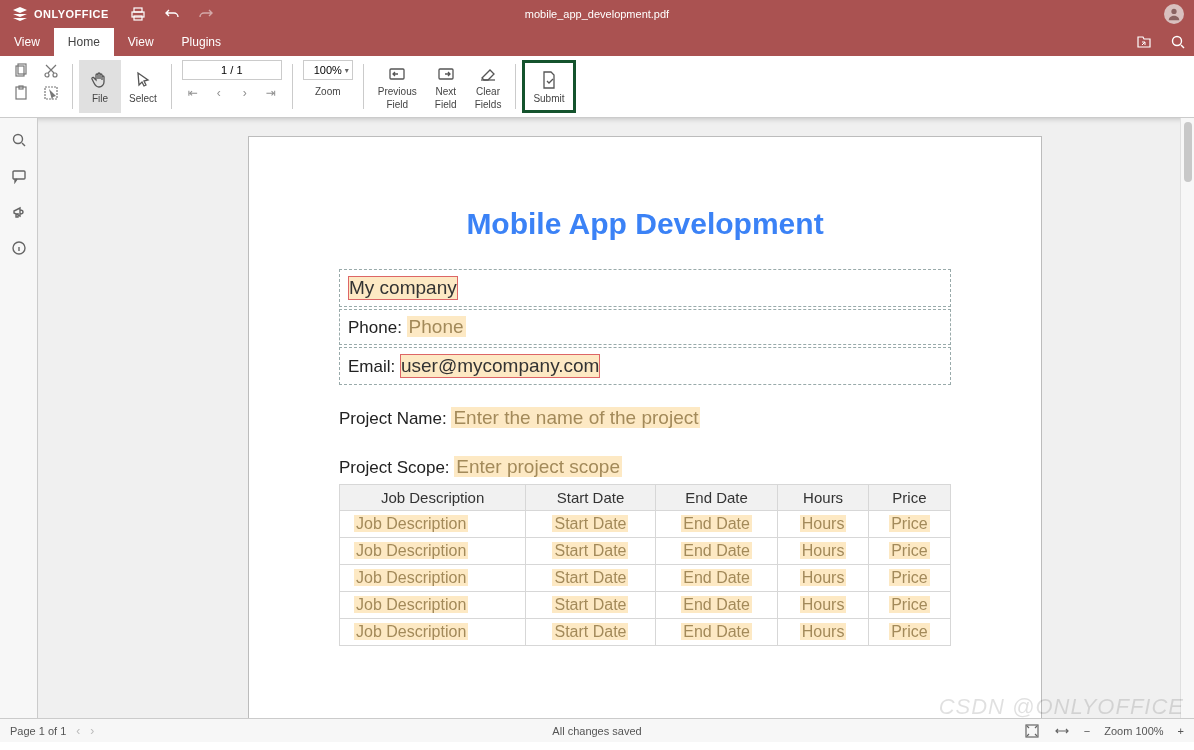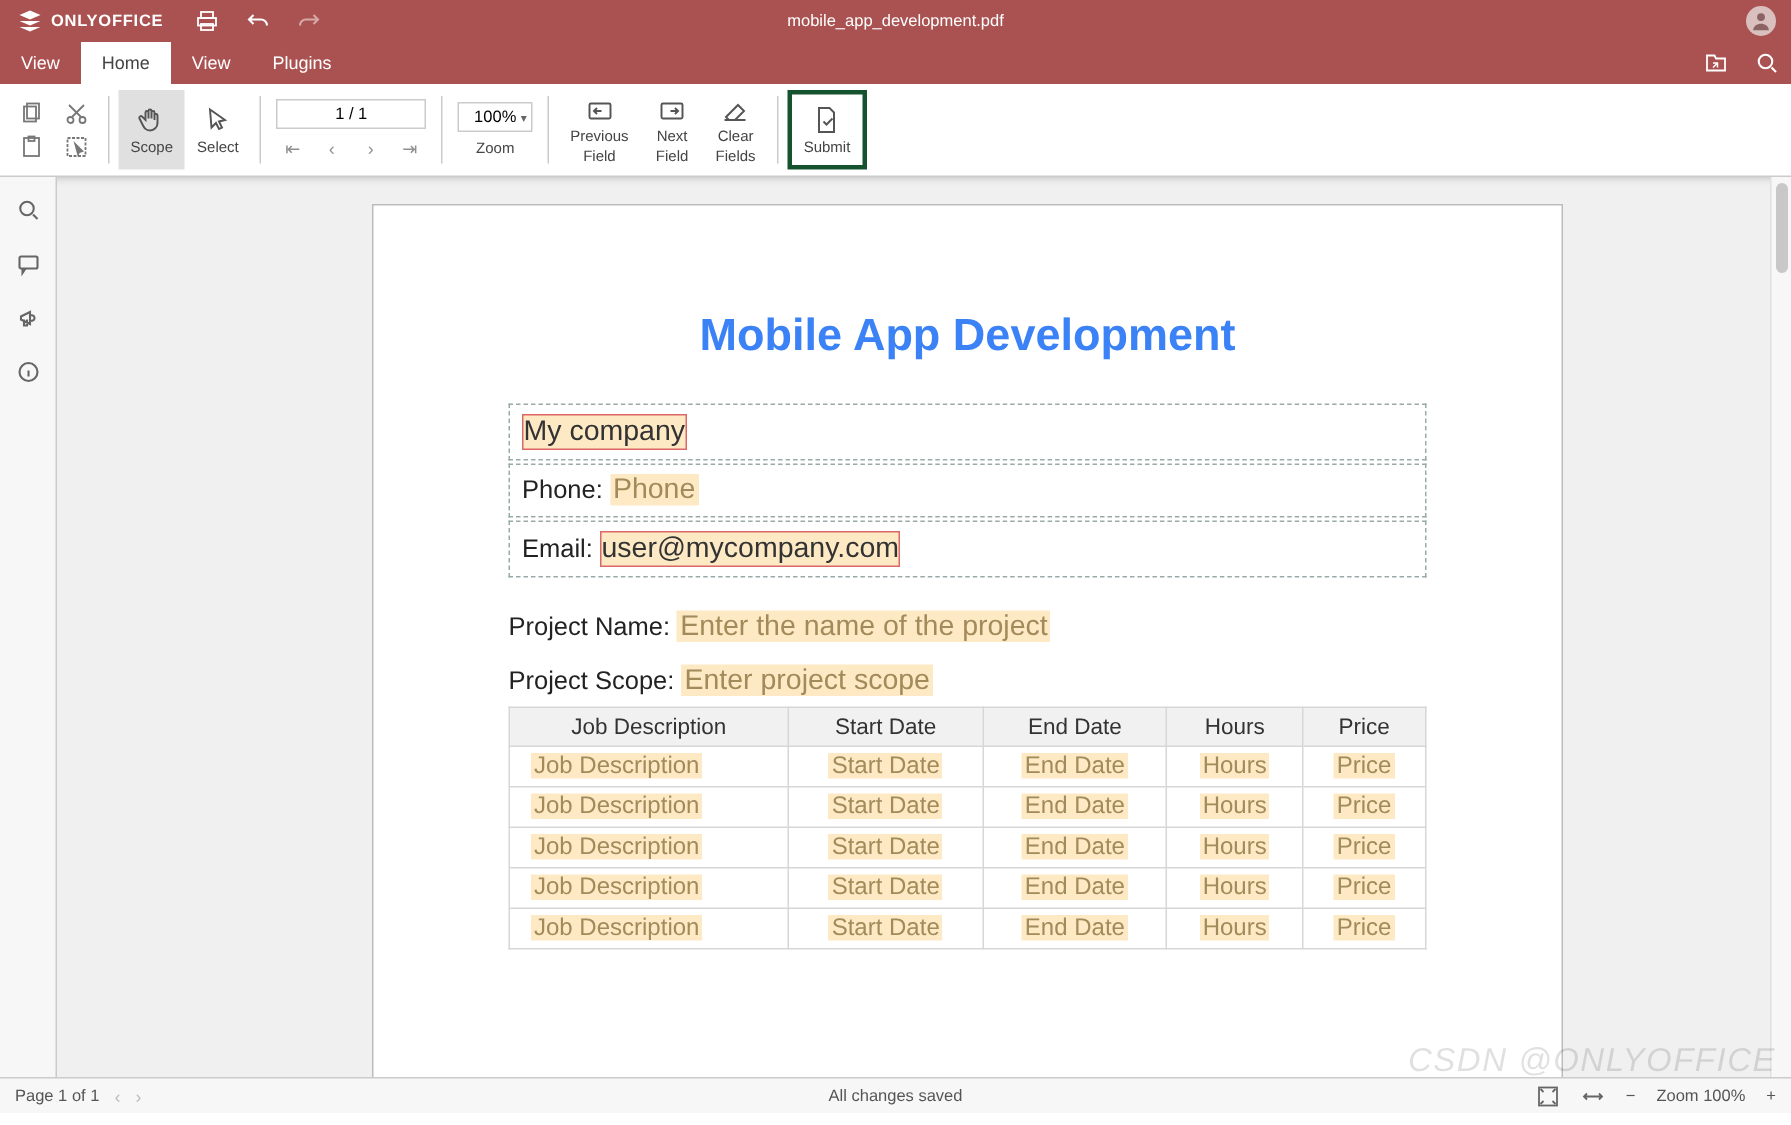--- a/index.html
+++ b/index.html
@@ -11,21 +11,21 @@
 .titlebar .tbtn { width:34px; height:28px; display:flex; align-items:center; justify-content:center; cursor:pointer; }
 .titlebar .title { position:absolute; left:50%; transform:translateX(-50%); font-size:11px; }
 .titlebar .avatar { position:absolute; right:10px; top:4px; width:20px; height:20px; border-radius:50%; background:#d9c0bf; display:flex; align-items:center; justify-content:center; }
 
 .menubar { background:#aa5251; height:28px; display:flex; align-items:stretch; color:#fff; font-size:12px; position:relative; }
 .menubar .mitem { padding:0 14px; display:flex; align-items:center; cursor:pointer; }
 .menubar .mitem.active { background:#fff; color:#444; }
 .menubar .right-icons { position:absolute; right:8px; top:0; display:flex; align-items:center; height:28px; gap:18px; }
 
 .toolbar { height:62px; background:#fff; border-bottom:1px solid #cbcbcb; display:flex; align-items:stretch; padding:4px 6px; }
-.tgroup { display:flex; flex-direction:column; justify-content:center; padding:0 4px; }
+.tgroup { display:flex; flex-direction:column; justify-content:flex-start; padding:0 4px; }
 .sep { width:1px; background:#cbcbcb; margin:4px 6px; }
 .sbtn { width:22px; height:22px; display:flex; align-items:center; justify-content:center; cursor:pointer; }
 .bigbtn { display:flex; flex-direction:column; align-items:center; justify-content:center; padding:2px 8px; cursor:pointer; font-size:10px; color:#444; gap:3px; min-width:42px; }
 .bigbtn.active { background:#e0e0e0; }
 .bigbtn.highlight { border:3px solid #14532d; }
 .bigbtn .lbl2 { font-size:10px; line-height:10px; color:#444; }
 .pagebox, .zoombox { border:1px solid #cbcbcb; height:20px; font-size:11px; display:flex; align-items:center; justify-content:center; }
 .pagebox { width:100px; }
 .zoombox { width:50px; position:relative; }
 .zoombox::after { content:"▾"; position:absolute; right:3px; font-size:8px; color:#666; }
@@ -147,21 +147,21 @@
           <rect x="2" y="2" width="12" height="12"></rect>
           <path d="M6 4l7 7-3 1-1 3z" fill="#777" stroke="none"></path>
         </svg>
       </div>
   </div>
   <div class="sep"></div>
   <div class="bigbtn active">
     <svg class="ic20" viewBox="0 0 20 20" fill="none" stroke="#555" stroke-width="1.3">
         <path d="M6 10V5a1 1 0 012 0v4V4a1 1 0 012 0v5V5a1 1 0 012 0v5V7a1 1 0 012 0v5a5 5 0 01-5 5c-3 0-4-2-5-4l-2-4a1 1 0 012-1z"></path>
       </svg>
-    <span>Scope</span>
+    <span>File</span>
   </div>
   <div class="bigbtn">
     <svg class="ic20" viewBox="0 0 20 20" fill="none" stroke="#555" stroke-width="1.3">
         <path d="M5 3l10 7-4 1 2 4-2 1-2-4-3 3z"></path>
       </svg>
     <span>Select</span>
   </div>
   <div class="sep"></div>
   <div class="tgroup" style="align-items:center">
     <div class="pagebox">1 / 1</div>
@@ -249,21 +249,21 @@
       <div class="dashed-row">
         <span class="field-lbl">Phone: </span><span class="placeholder">Phone</span>
       </div>
       <div class="dashed-row">
         <span class="field-lbl">Email: </span><span class="reqfield">user@mycompany.com</span>
       </div>
 
       <div class="plain">
         <span>Project Name: </span><span class="placeholder">Enter the name of the project</span>
       </div>
-      <div class="plain" style="margin-top:14px">
+      <div class="plain" style="margin-top:27px">
         <span>Project Scope: </span><span class="placeholder">Enter project scope</span>
       </div>
 
       <table class="tl">
         <thead>
             <tr id="thead-row">
               <th>Job Description</th>
               <th>Start Date</th>
               <th>End Date</th>
               <th>Hours</th>

